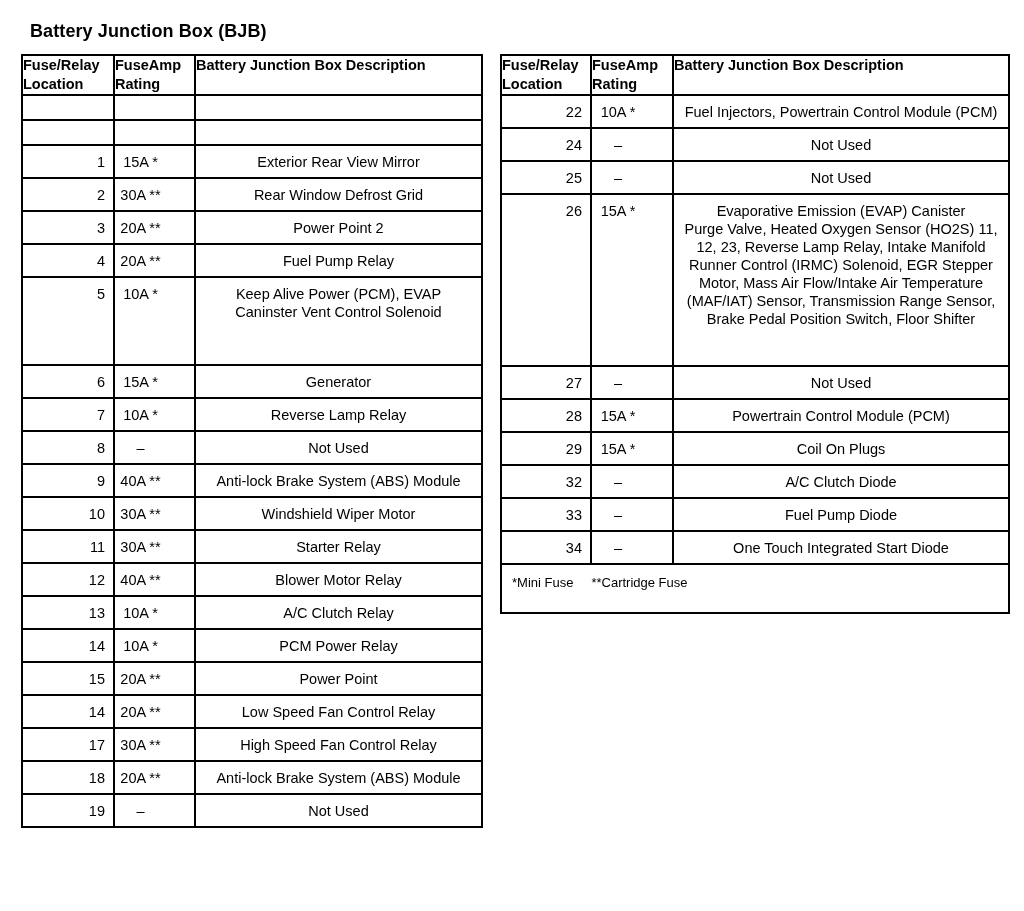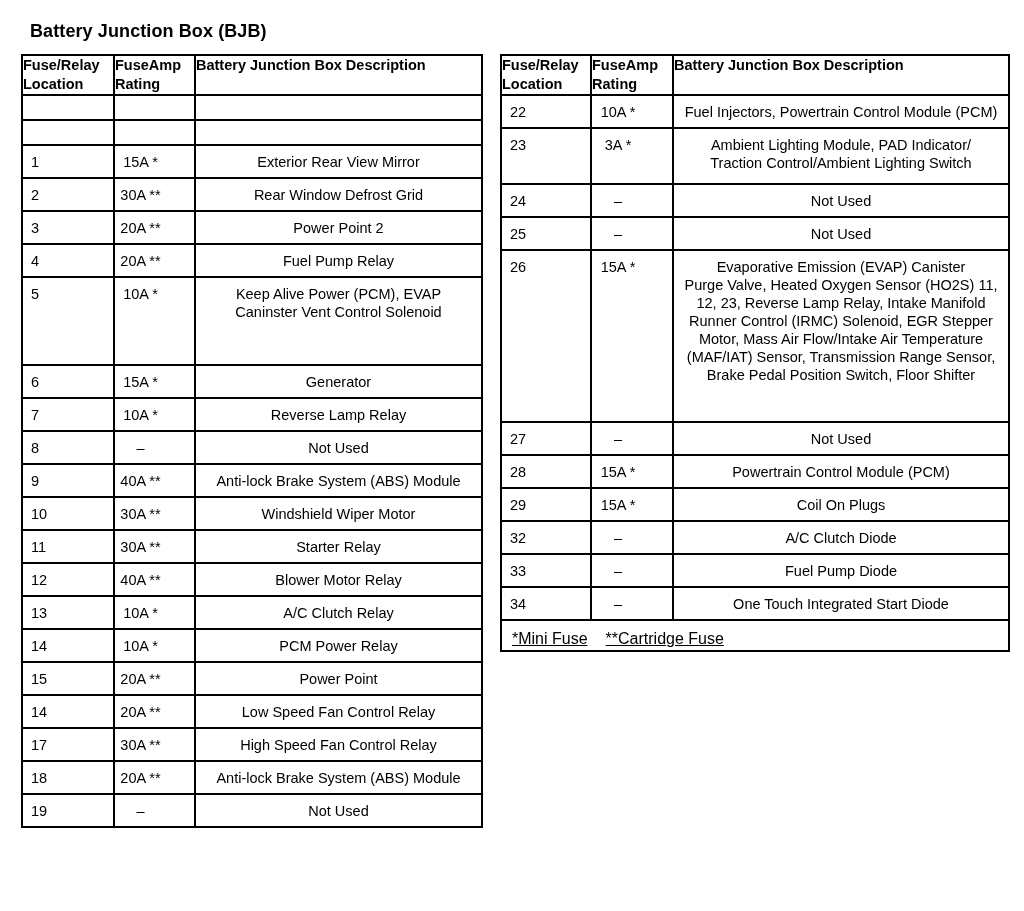--- a/index.html
+++ b/index.html
@@ -61,39 +61,38 @@
 
   .head-cell {
     padding: 8px 8px 7px 8px;
     font-size: 14.5px;
     line-height: 19px;
     font-weight: bold;
     text-align: left;
     white-space: pre-line;
   }
 
-  .cell.loc  { text-align: left; }
+  .cell.loc  { text-align: right; }
   .cell.amp  { text-align: center; padding-left: 0; padding-right: 28px; }
   .cell.desc { text-align: center; white-space: pre-line; }
 
   .amp-dash { letter-spacing: 0; }
 
   
   tr.r-std   > td { height: 22px; }
   tr.r-blank > td { height: 23px; }
   tr.r-tall2 > td { height: 86px; }
   tr.r-tall2b > td { height: 54px; }
   tr.r-tall7 > td { height: 170px; margin-top: 14px; }
   tr.r-tall35 > td { height: 72px; }
 
   .foot-cell {
-    padding: 9px 8px 2px 10px;
-    font-size: 16px;
+    padding: 9px 8px 20px 10px;
+    font-size: 13px;
     line-height: 18px;
-    text-decoration: underline;
   }
   .foot-mini { margin-right: 18px; }
 </style>
 </head>
 <body>
 
 <h1 class="page-title">Battery Junction Box (BJB)</h1>
 
 <table class="fuse-table left">
   <colgroup>
@@ -366,32 +365,20 @@
         <td>
           <div class="cell loc">22</div>
         </td>
         <td>
           <div class="cell amp">10A *</div>
         </td>
         <td>
           <div class="cell desc">Fuel Injectors, Powertrain Control Module (PCM)</div>
         </td>
       </tr>
-      <tr class="r-tall2b">
-        <td>
-          <div class="cell loc">23</div>
-        </td>
-        <td>
-          <div class="cell amp">3A *</div>
-        </td>
-        <td>
-          <div class="cell desc">Ambient Lighting Module, PAD Indicator/
-Traction Control/Ambient Lighting Switch</div>
-        </td>
-      </tr>
       <tr class="r-std">
         <td>
           <div class="cell loc">24</div>
         </td>
         <td>
           <div class="cell amp amp-dash">–</div>
         </td>
         <td>
           <div class="cell desc">Not Used</div>
         </td>

